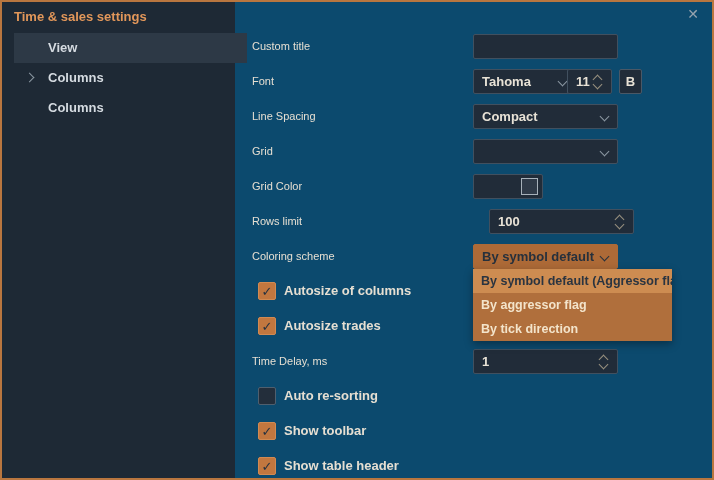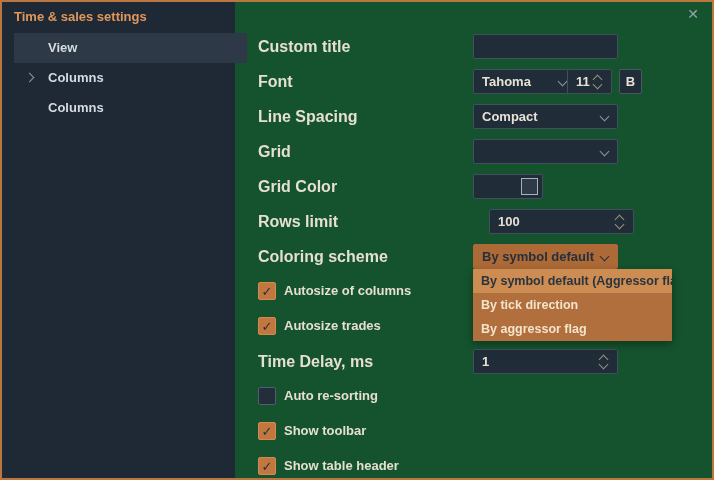--- a/index.html
+++ b/index.html
@@ -1,21 +1,21 @@
 <!DOCTYPE html>
 <html><head>
 <meta charset="utf-8">
 <style>
   * { margin:0; padding:0; box-sizing:border-box; }
   html,body { background:#10161f; }
   body { font-family:"Liberation Sans","DejaVu Sans",sans-serif; }
 
   .dialog{
     position:relative; width:714px; height:480px;
-    background:#14532d; overflow:hidden;
+    background:#0c4a6e; overflow:hidden;
     box-shadow: inset 0 0 0 2px #b9763f;
   }
 
   
   .left-col{
     position:absolute; left:2px; top:2px; width:233px; height:476px;
     background:#1e2935;
   }
   .dialog-title{
     position:absolute; left:12px; top:0; height:30px; line-height:30px;
@@ -34,22 +34,22 @@
   }
 
   
   .close-btn{
     position:absolute; left:684px; top:5px; width:18px; height:18px;
     color:#97a3ae; font-size:14px; line-height:18px; text-align:center; cursor:pointer;
   }
 
   
   .form-label{
-    position:absolute; left:258px; height:25px; line-height:25px;
-    font-size:16px; font-weight:700; color:#e6dfd2; white-space:nowrap;
+    position:absolute; left:252px; height:25px; line-height:25px;
+    font-size:11px; font-weight:400; color:#e6dfd2; white-space:nowrap;
   }
   .ctrl{
     position:absolute; left:473px; height:25px;
     background:#212c39; border:1px solid #41505f; border-radius:2px;
     color:#e8e2d6; font-size:13px; font-weight:600;
   }
   .ctrl .val{
     position:absolute; left:8px; right:20px; top:0; height:23px; line-height:23px;
     overflow:hidden; white-space:nowrap;
   }
@@ -189,22 +189,22 @@
       </span>
   </div>
 
   <div class="form-label" style="top:244px">Coloring scheme</div>
   <div class="ctrl dd-orange" style="top:244px; width:145px;">
     <span class="val">By symbol default (Aggressor flag)</span>
     <span class="chev-down"></span>
   </div>
   <div class="dd-list">
     <div class="dd-option highlighted">By symbol default (Aggressor flag)</div>
+    <div class="dd-option">By aggressor flag</div>
     <div class="dd-option">By tick direction</div>
-    <div class="dd-option">By aggressor flag</div>
   </div>
 
   <div class="checkbox-row" style="top:282px">
     <span class="checkbox checked"><span>✓</span></span>
     <span class="checkbox-label">Autosize of columns</span>
   </div>
 
   <div class="checkbox-row" style="top:317px">
     <span class="checkbox checked"><span>✓</span></span>
     <span class="checkbox-label">Autosize trades</span>

